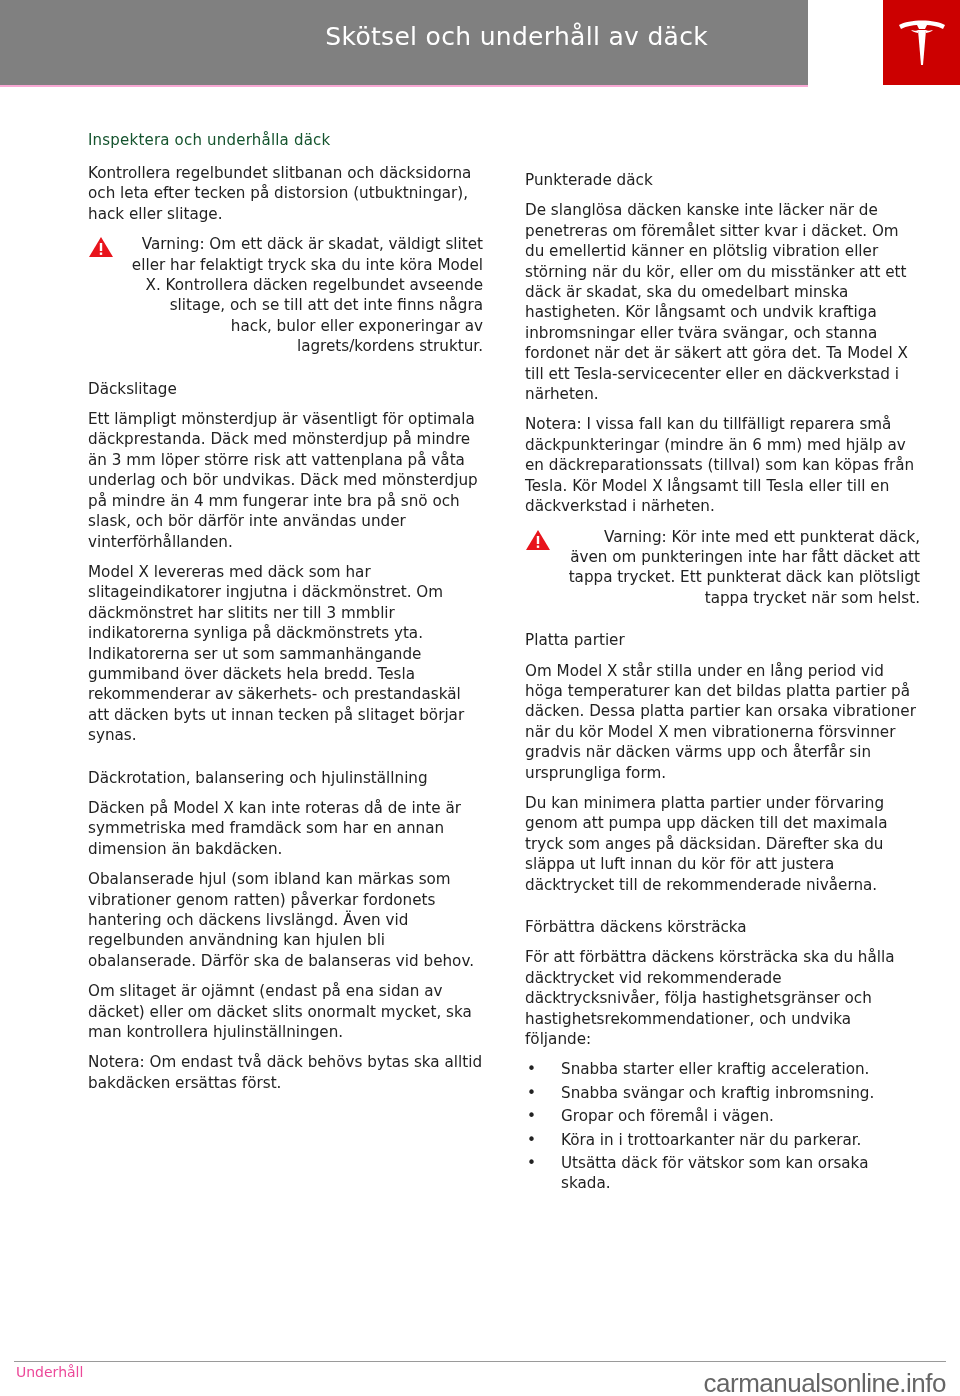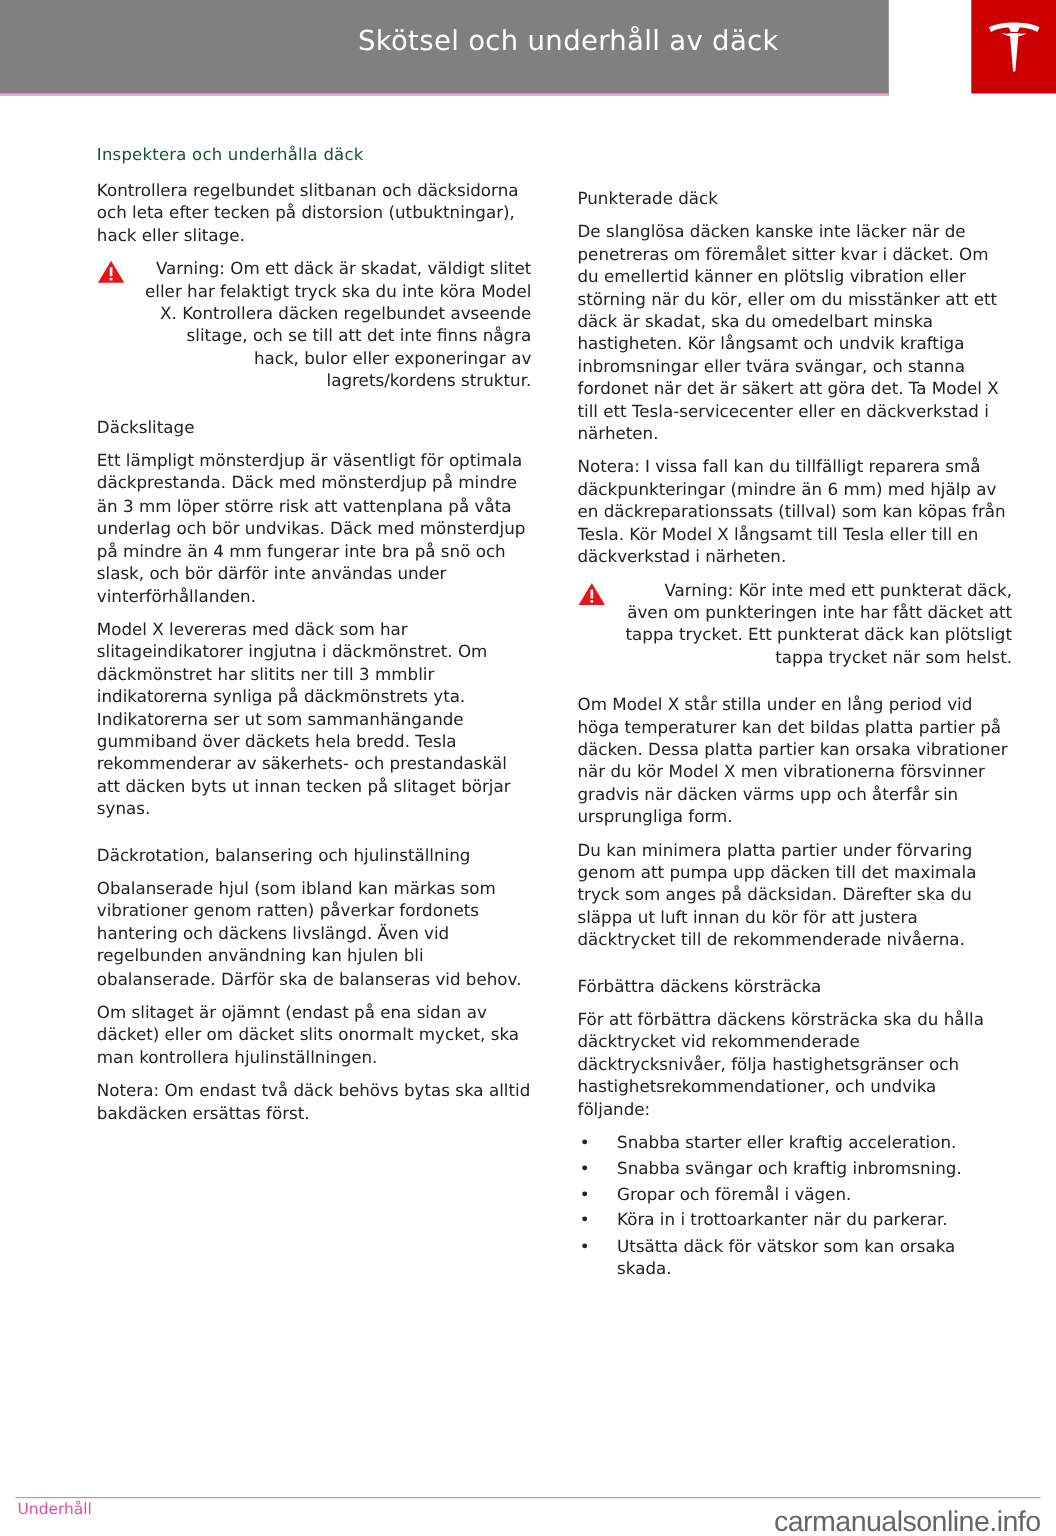--- a/index.html
+++ b/index.html
@@ -86,40 +86,42 @@
       </svg>
     </div>
     <div class="text">Varning: Om ett däck är skadat, väldigt slitet eller har felaktigt tryck ska du inte köra Model X. Kontrollera däcken regelbundet avseende slitage, och se till att det inte finns några hack, bulor eller exponeringar av lagrets/kordens struktur.</div>
   </div>
   <div class="gap"></div>
   <p class="subhead">Däckslitage</p>
   <p>Ett lämpligt mönsterdjup är väsentligt för optimala däckprestanda. Däck med mönsterdjup på mindre än 3 mm löper större risk att vattenplana på våta underlag och bör undvikas. Däck med mönsterdjup på mindre än 4 mm fungerar inte bra på snö och slask, och bör därför inte användas under vinterförhållanden.</p>
   <p>Model X levereras med däck som har slitageindikatorer ingjutna i däckmönstret. Om däckmönstret har slitits ner till 3 mmblir indikatorerna synliga på däckmönstrets yta. Indikatorerna ser ut som sammanhängande gummiband över däckets hela bredd. Tesla rekommenderar av säkerhets- och prestandaskäl att däcken byts ut innan tecken på slitaget börjar synas.</p>
   <div class="gap"></div>
   <p class="subhead">Däckrotation, balansering och hjulinställning</p>
+  <p>Däcken på Model X kan inte roteras då de inte är symmetriska med framdäck som har en annan dimension än bakdäcken.</p>
   <p>Obalanserade hjul (som ibland kan märkas som vibrationer genom ratten) påverkar fordonets hantering och däckens livslängd. Även vid regelbunden användning kan hjulen bli obalanserade. Därför ska de balanseras vid behov.</p>
   <p>Om slitaget är ojämnt (endast på ena sidan av däcket) eller om däcket slits onormalt mycket, ska man kontrollera hjulinställningen.</p>
   <p>Notera: Om endast två däck behövs bytas ska alltid bakdäcken ersättas först.</p>
 </div>
 
 <div class="col col-right">
   <p class="subhead">Punkterade däck</p>
   <p>De slanglösa däcken kanske inte läcker när de penetreras om föremålet sitter kvar i däcket. Om du emellertid känner en plötslig vibration eller störning när du kör, eller om du misstänker att ett däck är skadat, ska du omedelbart minska hastigheten. Kör långsamt och undvik kraftiga inbromsningar eller tvära svängar, och stanna fordonet när det är säkert att göra det. Ta Model X till ett Tesla-servicecenter eller en däckverkstad i närheten.</p>
   <p>Notera: I vissa fall kan du tillfälligt reparera små däckpunkteringar (mindre än 6 mm) med hjälp av en däckreparationssats (tillval) som kan köpas från Tesla. Kör Model X långsamt till Tesla eller till en däckverkstad i närheten.</p>
   <div class="warning">
     <div class="icon">
       <svg width="26" height="22" viewBox="0 0 26 22">
         <path d="M13 1 L25 21 L1 21 Z" fill="#e8141c"></path>
         <rect x="11.8" y="7" width="2.4" height="8" fill="#ffffff"></rect>
         <rect x="11.8" y="16.5" width="2.4" height="2.4" fill="#ffffff"></rect>
       </svg>
     </div>
     <div class="text">Varning: Kör inte med ett punkterat däck, även om punkteringen inte har fått däcket att tappa trycket. Ett punkterat däck kan plötsligt tappa trycket när som helst.</div>
   </div>
   <div class="gap"></div>
+  <p class="subhead">Platta partier</p>
   <p>Om Model X står stilla under en lång period vid höga temperaturer kan det bildas platta partier på däcken. Dessa platta partier kan orsaka vibrationer när du kör Model X men vibrationerna försvinner gradvis när däcken värms upp och återfår sin ursprungliga form.</p>
   <p>Du kan minimera platta partier under förvaring genom att pumpa upp däcken till det maximala tryck som anges på däcksidan. Därefter ska du släppa ut luft innan du kör för att justera däcktrycket till de rekommenderade nivåerna.</p>
   <div class="gap"></div>
   <p class="subhead">Förbättra däckens körsträcka</p>
   <p>För att förbättra däckens körsträcka ska du hålla däcktrycket vid rekommenderade däcktrycksnivåer, följa hastighetsgränser och hastighetsrekommendationer, och undvika följande:</p>
   <ul class="bullets">
     <li>
         <span class="dot">•</span>
         <span class="t">Snabba starter eller kraftig acceleration.</span>
       </li>

